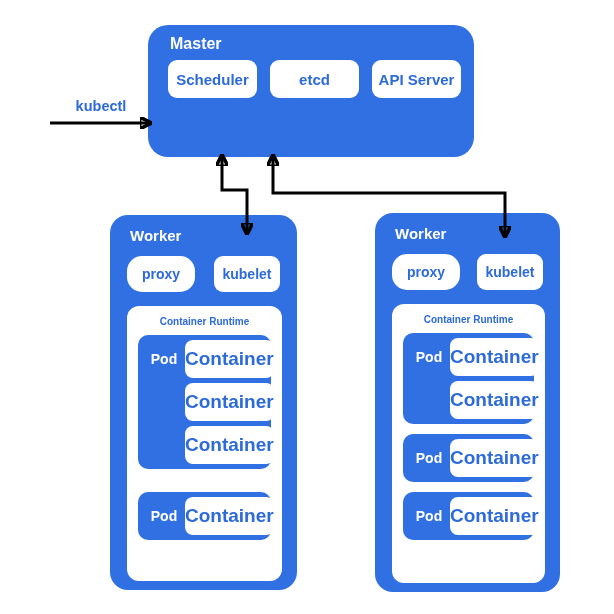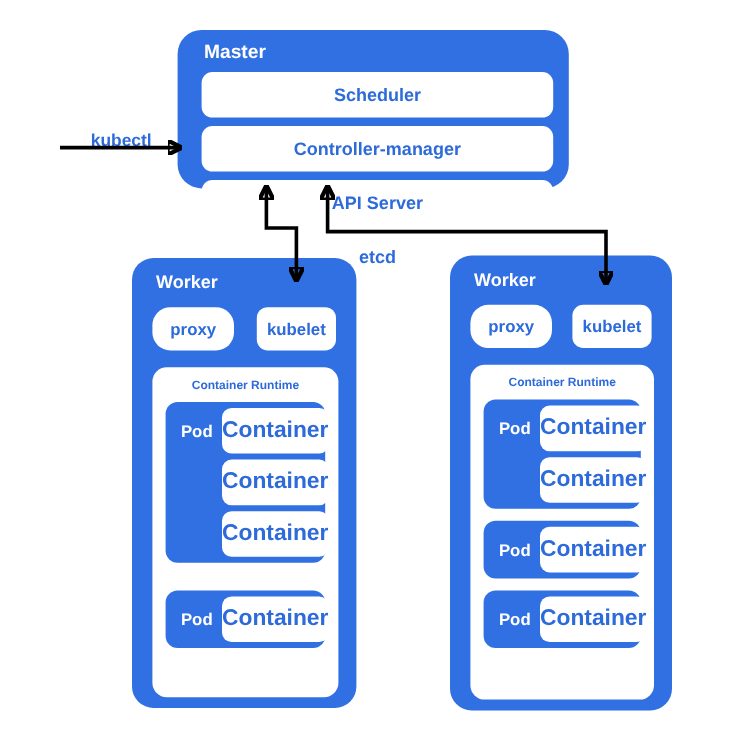--- a/index.html
+++ b/index.html
@@ -9,28 +9,28 @@
     --arrow_black:#000000;
   }
   *{margin:0;padding:0;box-sizing:border-box;}
   html,body{background:#ffffff;}
   body{font-family:"Liberation Sans", sans-serif;font-weight:bold;}
   .canvas{position:relative;width:614px;height:614px;background:#ffffff;overflow:hidden;}
 
   .arrows{position:absolute;left:0;top:0;width:614px;height:614px;pointer-events:none;z-index:5;}
   .arrows path{stroke:var(--arrow_black,#000);stroke-width:3;fill:none;}
 
-  .kubectl-label{position:absolute;left:56px;top:110px;width:90px;text-align:center;
+  .kubectl-label{position:absolute;left:56px;top:98px;width:90px;text-align:center;
     color:var(--label_blue,#2d6ada);font-size:14.5px;z-index:2;}
 
   .bluenode{position:absolute;background:var(--node_blue,#3170e2);}
   .master{left:148px;top:25px;width:326px;height:132px;border-radius:20px;}
   .block-label{color:#fff;font-size:16px;}
   .master .block-label{margin:10px 0 0 22px;}
-  .master-grid{margin:7px 13px 0 20px;display:grid;grid-template-columns:1fr;gap:7px 13px;}
+  .master-grid{margin:7px 13px 0 20px;display:grid;grid-template-columns:1fr 1fr 1fr;gap:7px 13px;}
   .wbox{height:38px;background:var(--box_white,#fff);border-radius:9px;display:flex;
     align-items:center;justify-content:center;color:var(--label_blue,#2d6ada);font-size:15px;}
 
   .worker{display:flex;flex-direction:column;border-radius:18px;}
   .worker1{left:110px;top:215px;width:187px;height:375px;}
   .worker2{left:375px;top:213px;width:185px;height:379px;}
   .worker .block-label{margin:12px 0 0 20px;font-size:15px;}
   .node-row{margin:12px 17px 0;display:flex;justify-content:space-between;}
   .node-row .wbox{font-size:14px;height:36px;}
   .proxy-box{width:68px;border-radius:15px;}
@@ -65,23 +65,22 @@
     <path d="M222,158 V190 H247 V231" marker-start="url(#ah)" marker-end="url(#ah)"></path>
     <path d="M273,158 V193 H505 V234" marker-start="url(#ah)" marker-end="url(#ah)"></path>
   </svg>
 
   <div class="kubectl-label">kubectl</div>
 
   <div class="bluenode master">
     <div class="block-label">Master</div>
     <div class="master-grid">
       <div class="wbox">Scheduler</div>
-      <div class="wbox">Controller-manager</div>
+      <div class="wbox">etcd</div>
       <div class="wbox">API Server</div>
-      <div class="wbox">etcd</div>
     </div>
   </div>
 
   <div class="bluenode worker worker1">
     <div class="block-label">Worker</div>
     <div class="node-row">
       <div class="wbox proxy-box">proxy</div>
       <div class="wbox kubelet-box">kubelet</div>
     </div>
     <div class="runtime">

